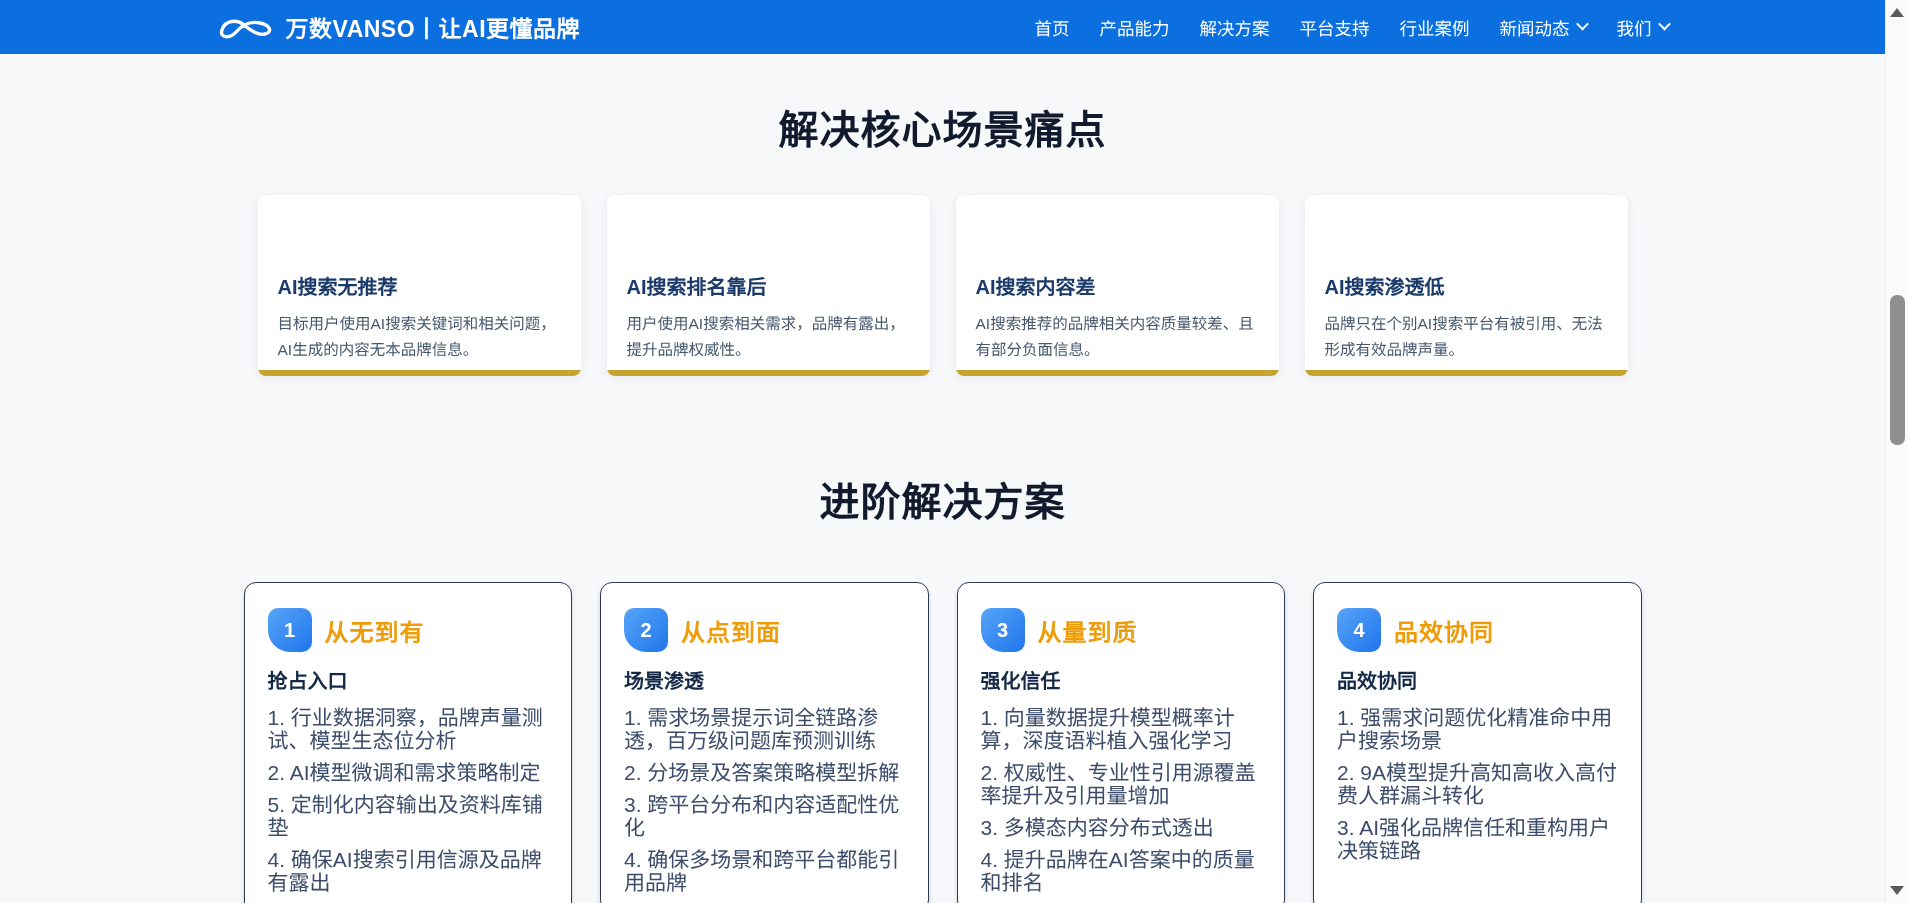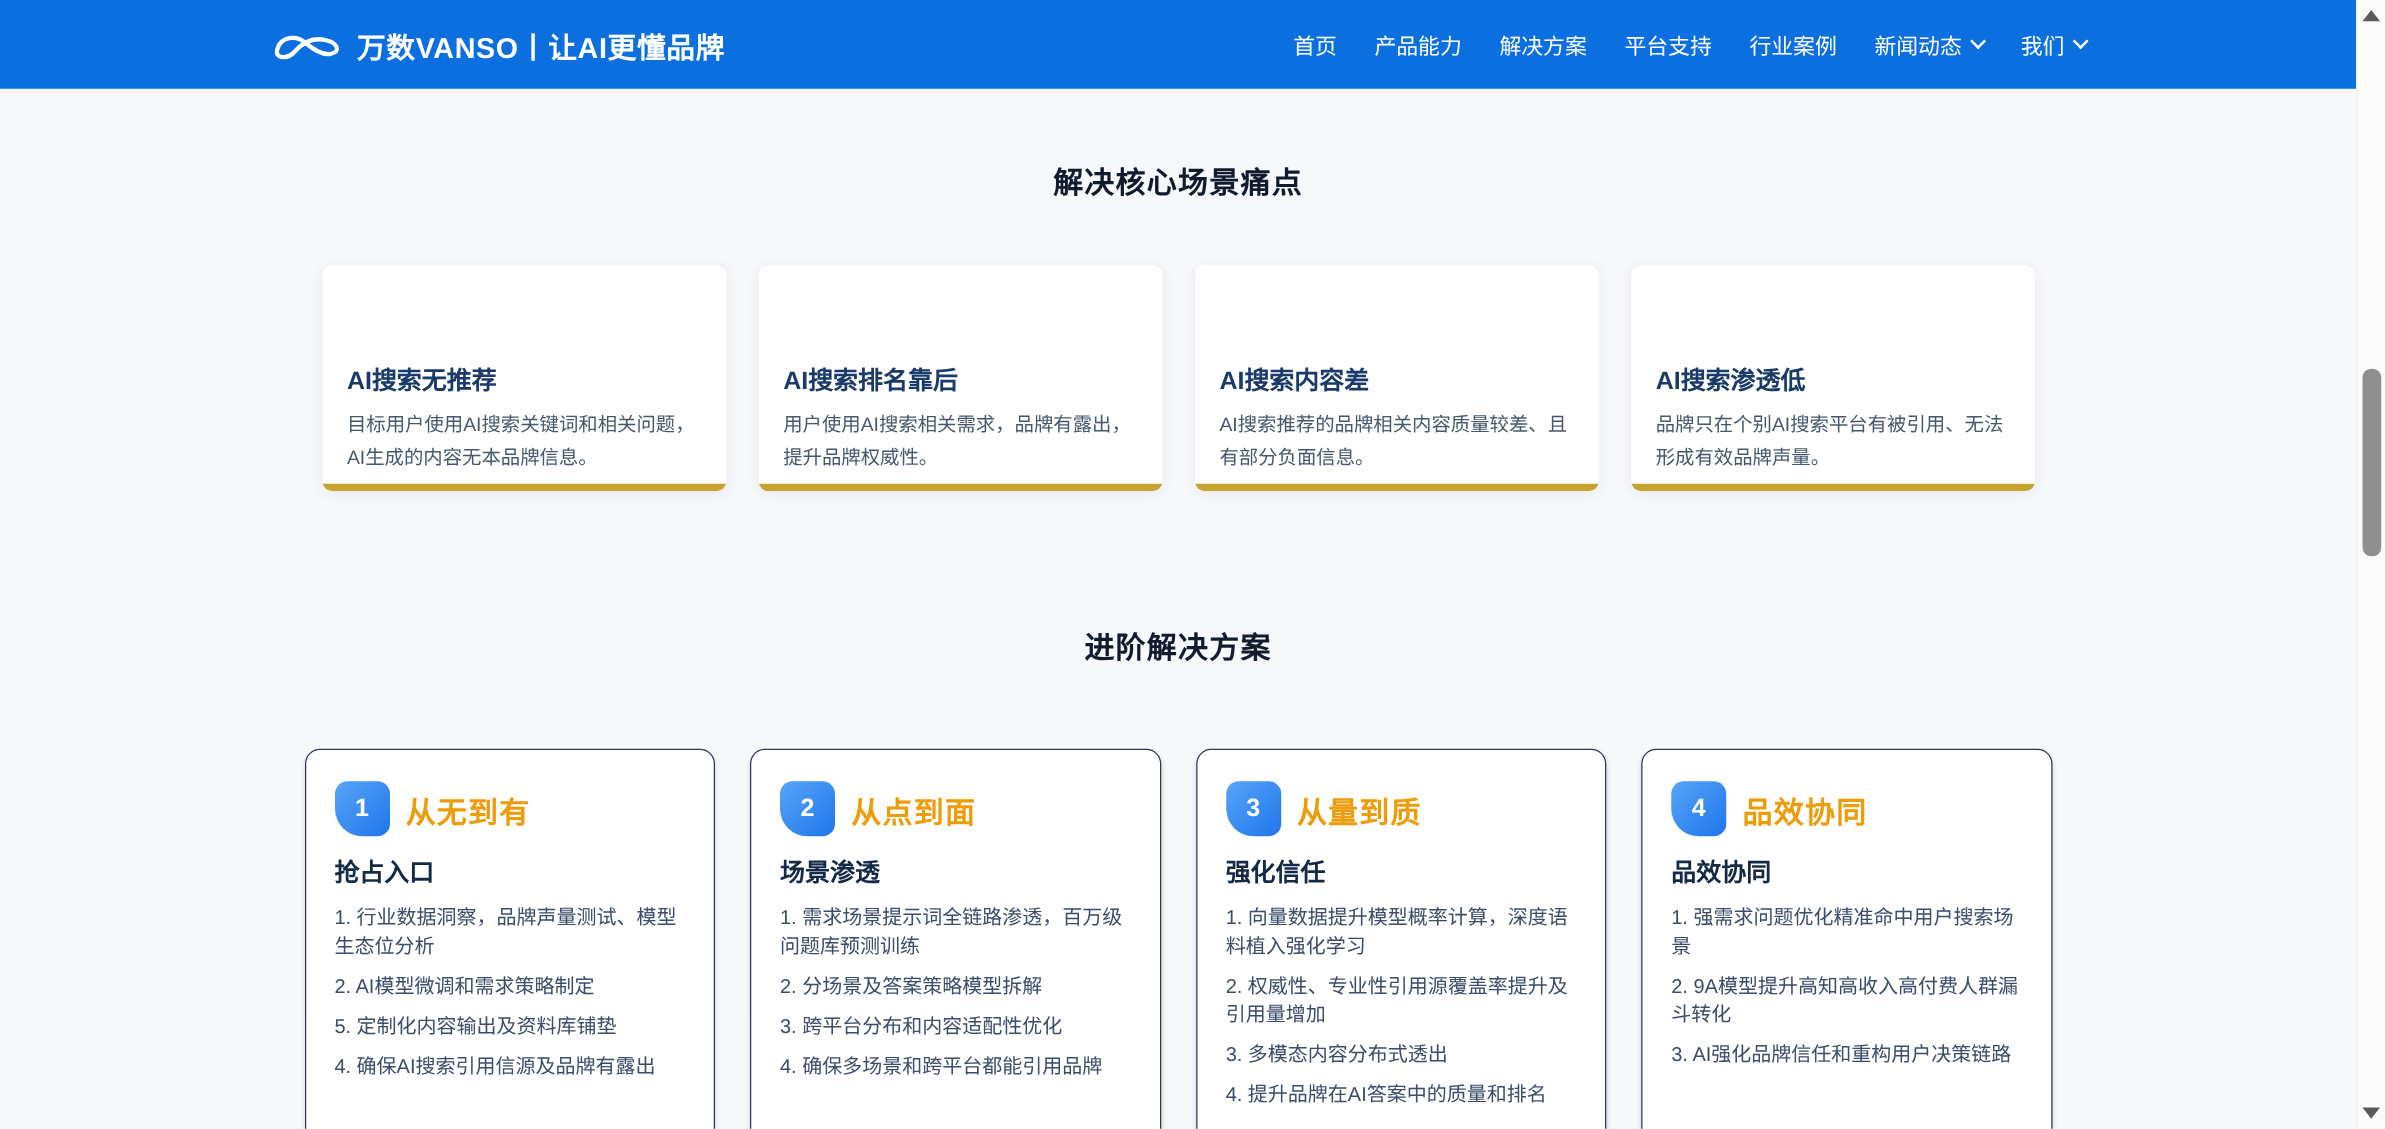--- a/index.html
+++ b/index.html
@@ -2,30 +2,30 @@
 <html lang="zh-CN"><head>
 <meta charset="utf-8">
 <style>
   * { margin:0; padding:0; box-sizing:border-box; }
   html,body { width:1908px; height:903px; overflow:hidden; }
   body { font-family:"Liberation Sans","DejaVu Sans",sans-serif; background:#f7f8fa; position:relative; }
 
   .viewport { position:absolute; left:0; top:0; width:1885px; height:903px; overflow:hidden; }
 
   
-  .header { height:71px; background:var(--accent-blue,#0b6fe0); display:flex; align-items:center; }
+  .header { height:54px; background:var(--accent-blue,#0b6fe0); display:flex; align-items:center; }
   .header-inner { width:1452px; margin:0 auto; display:flex; justify-content:space-between; align-items:center; }
   .logo { display:flex; align-items:center; gap:11px; color:#ffffff; font-size:23px; font-weight:700; letter-spacing:0.5px; cursor:pointer; }
   .logo svg { display:block; }
   .nav { display:flex; align-items:flex-end; gap:30px; }
   .nav-item { display:flex; align-items:center; gap:8px; color:#ffffff; font-size:17.5px; font-weight:500; cursor:pointer; white-space:nowrap; }
   .caret { width:9px; height:9px; border-right:2px solid #fff; border-bottom:2px solid #fff; transform:rotate(45deg) translate(-1px,-1px); margin-top:-3px; }
 
   
-  .section-title { text-align:center; font-size:24px; font-weight:700; color:var(--heading,#121b2e); line-height:60px; letter-spacing:1px; }
+  .section-title { text-align:center; font-size:40px; font-weight:700; color:var(--heading,#121b2e); line-height:60px; letter-spacing:1px; }
   #pain-title { margin-top:46px; }
   #solution-title { margin-top:96px; }
 
   
   .pain-grid { width:1370px; margin:35px auto 12px; display:grid; grid-template-columns:repeat(4,1fr); gap:26px; }
   .pain-card { position:relative; background:#ffffff; border-radius:8px; height:181px; padding:0 20px;
                box-shadow:0 2px 10px rgba(25,45,85,0.07); overflow:hidden; }
   .pain-card h3 { margin-top:76px; font-size:20px; font-weight:700; color:var(--title-navy,#1a3a69); }
   .pain-card p  { margin-top:11px; font-size:15.5px; line-height:26px; color:var(--body-text,#47586e); }
   .gold-bar { position:absolute; left:0; right:0; bottom:0; height:6px; background:var(--gold,#c7a42f); }
@@ -35,21 +35,21 @@
   .solution-card { background:#ffffff; border:1.5px solid var(--card-border,#2c3a57); border-radius:12px;
                    padding:25px 23px; height:330px; box-shadow:0 3px 4px rgba(20,30,60,0.18); overflow:hidden; }
   .solution-card.tall { height:345px; }
   .card-head { display:flex; align-items:center; gap:13px; }
   .badge { width:44px; height:44px; flex:0 0 44px; border-radius:10px 10px 10px 22px;
            background:linear-gradient(135deg,var(--badge-blue-light,#57a4f8),var(--badge-blue-dark,#1f76ec));
            color:#ffffff; font-size:20px; font-weight:700; display:flex; align-items:center; justify-content:center; }
   .tag { font-size:24px; font-weight:700; color:var(--orange,#ee9c09); letter-spacing:1px; }
   .subtitle { margin-top:13px; font-size:20px; font-weight:700; color:var(--subtitle-navy,#142947); }
   .s-list { margin-top:12px; }
-  .s-list p { margin-bottom:9px; font-size:16px; line-height:23px; color:var(--list-text,#3c4c6a); }
+  .s-list p { margin-bottom:9px; font-size:21px; line-height:23px; color:var(--list-text,#3c4c6a); }
 
   
   .scrollbar { position:absolute; top:0; right:0; width:23px; height:903px; background:#fbfbfc; border-left:1px solid #f0f0f1; }
   .sb-arrow { position:absolute; left:50%; transform:translateX(-50%); width:0; height:0;
               border-left:7px solid transparent; border-right:7px solid transparent; cursor:pointer; }
   .sb-up   { top:8px; border-bottom:9px solid #5a5a5a; }
   .sb-down { bottom:8px; border-top:9px solid #5a5a5a; }
   .sb-thumb { position:absolute; left:4px; top:295px; width:15px; height:150px; background:#8f8f8f; border-radius:7px; cursor:pointer; }
 </style>
 </head>

